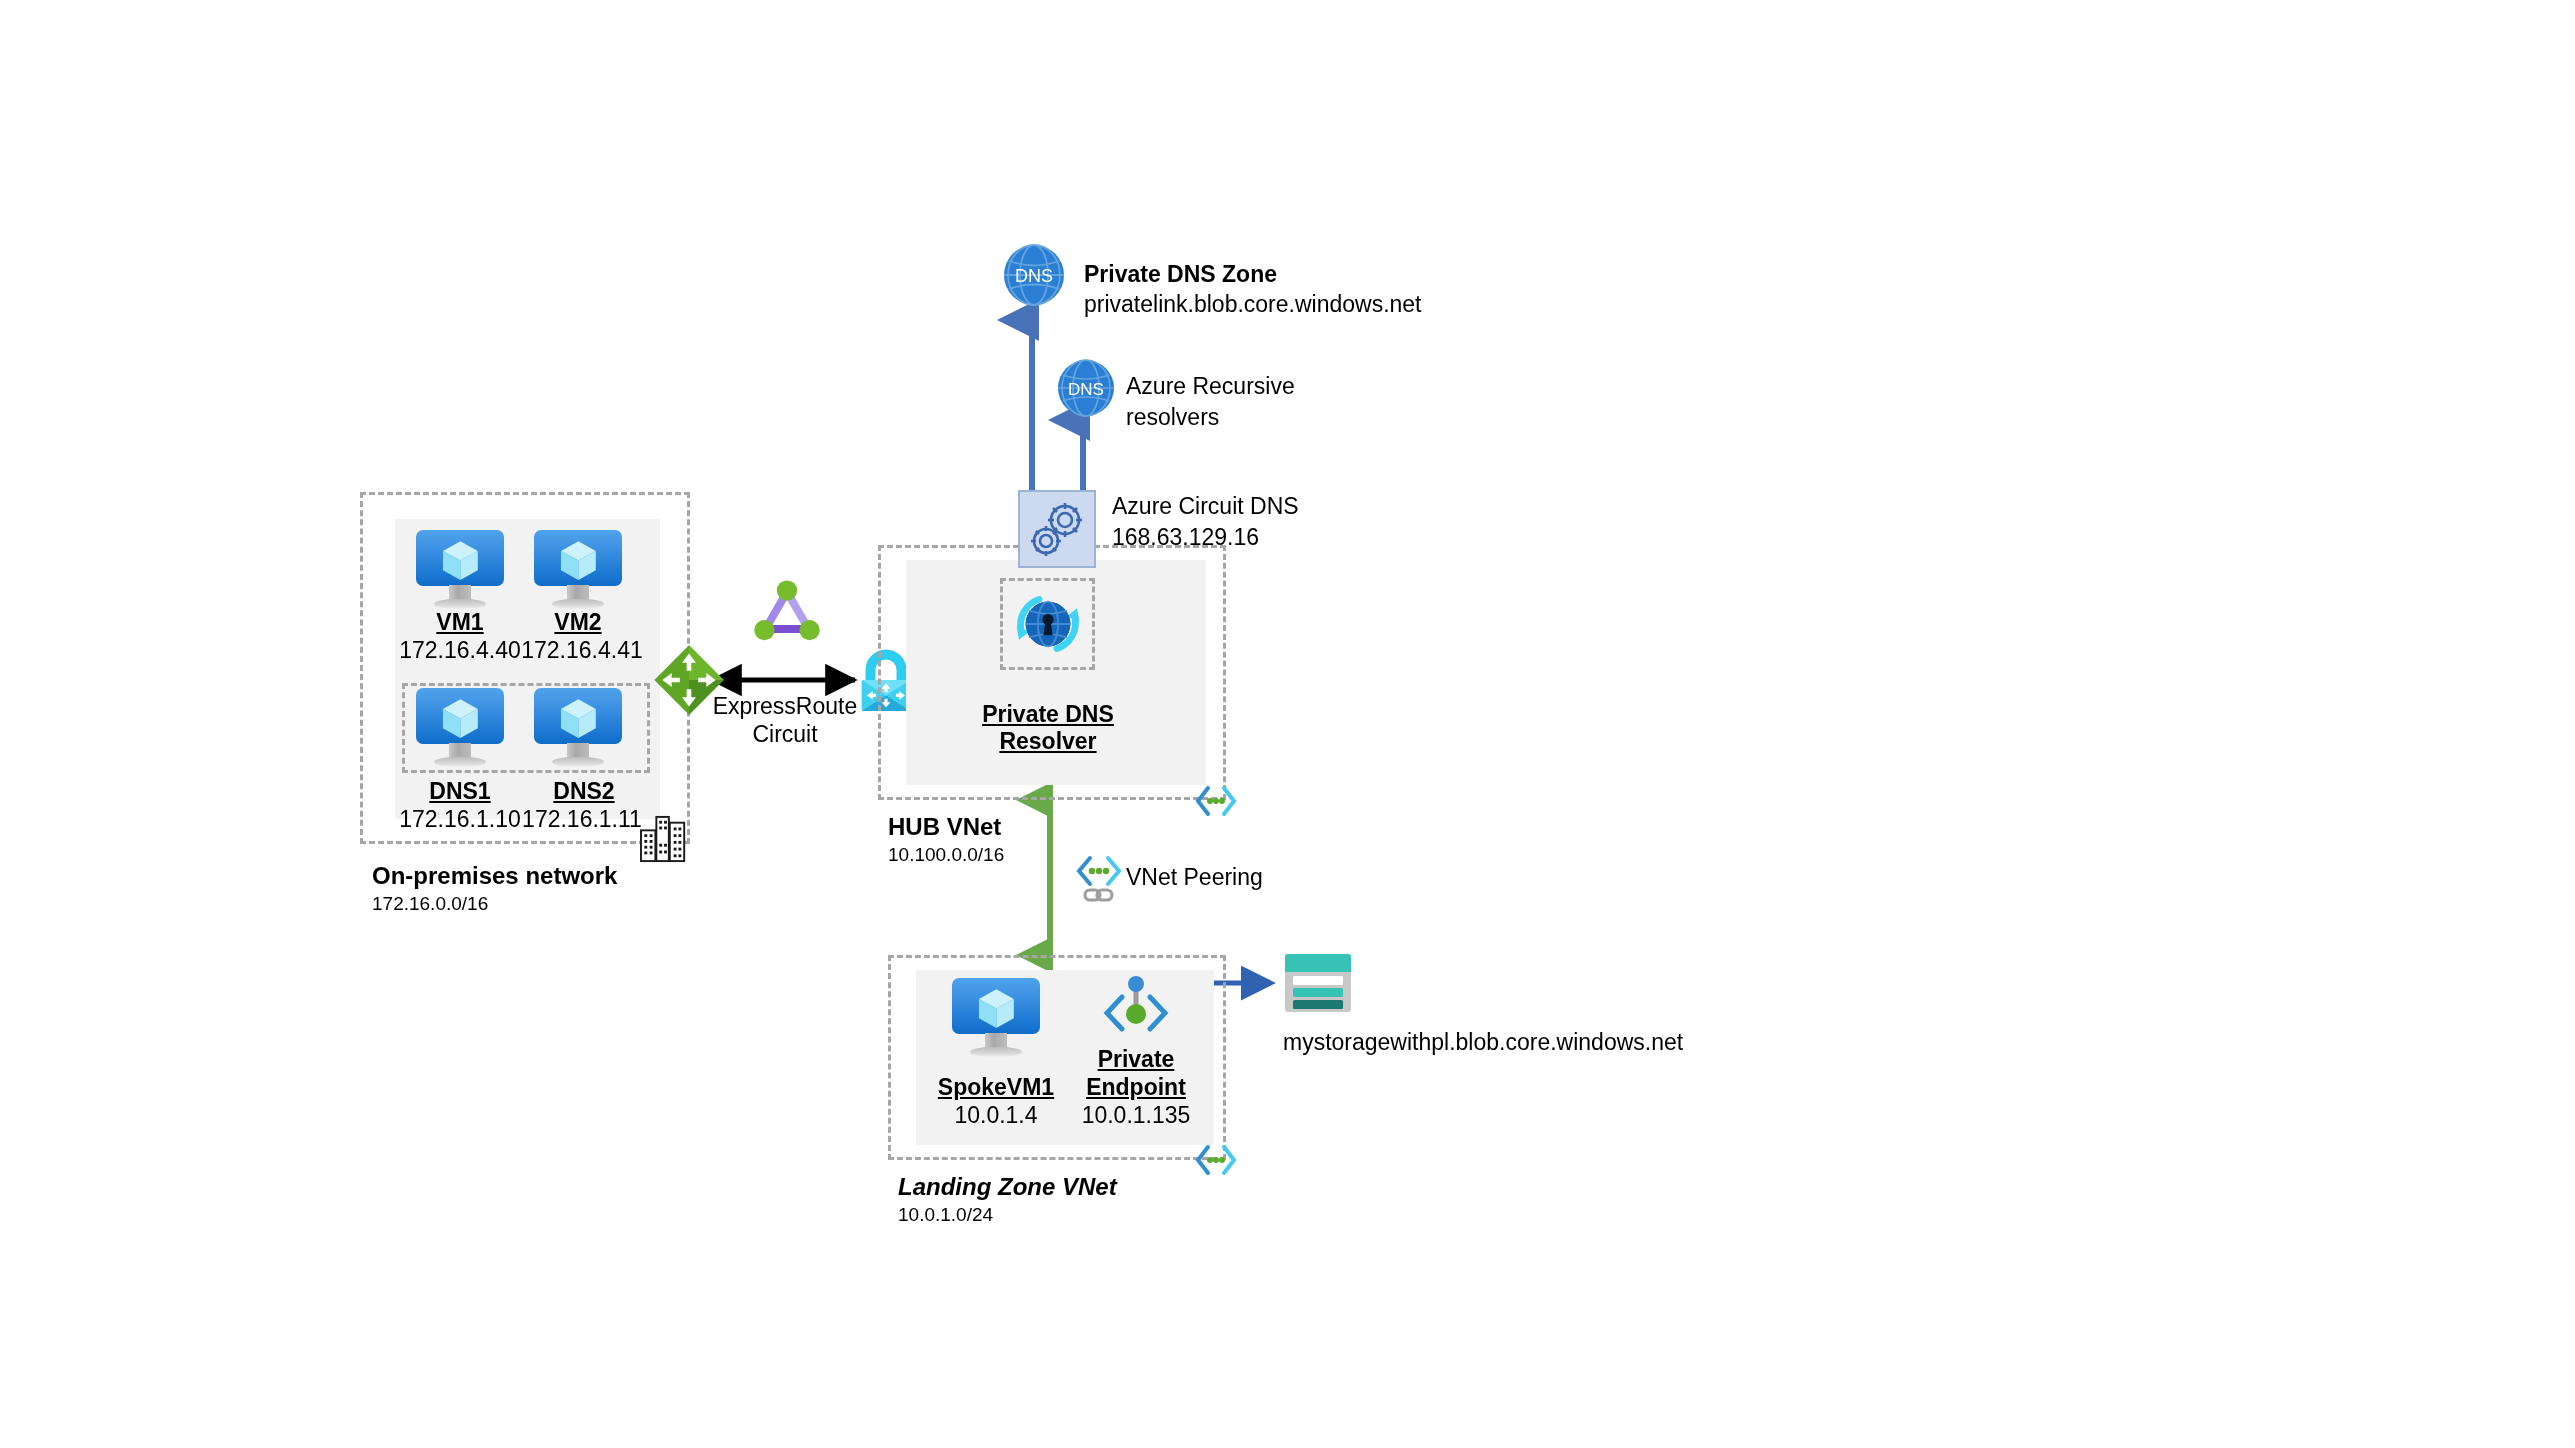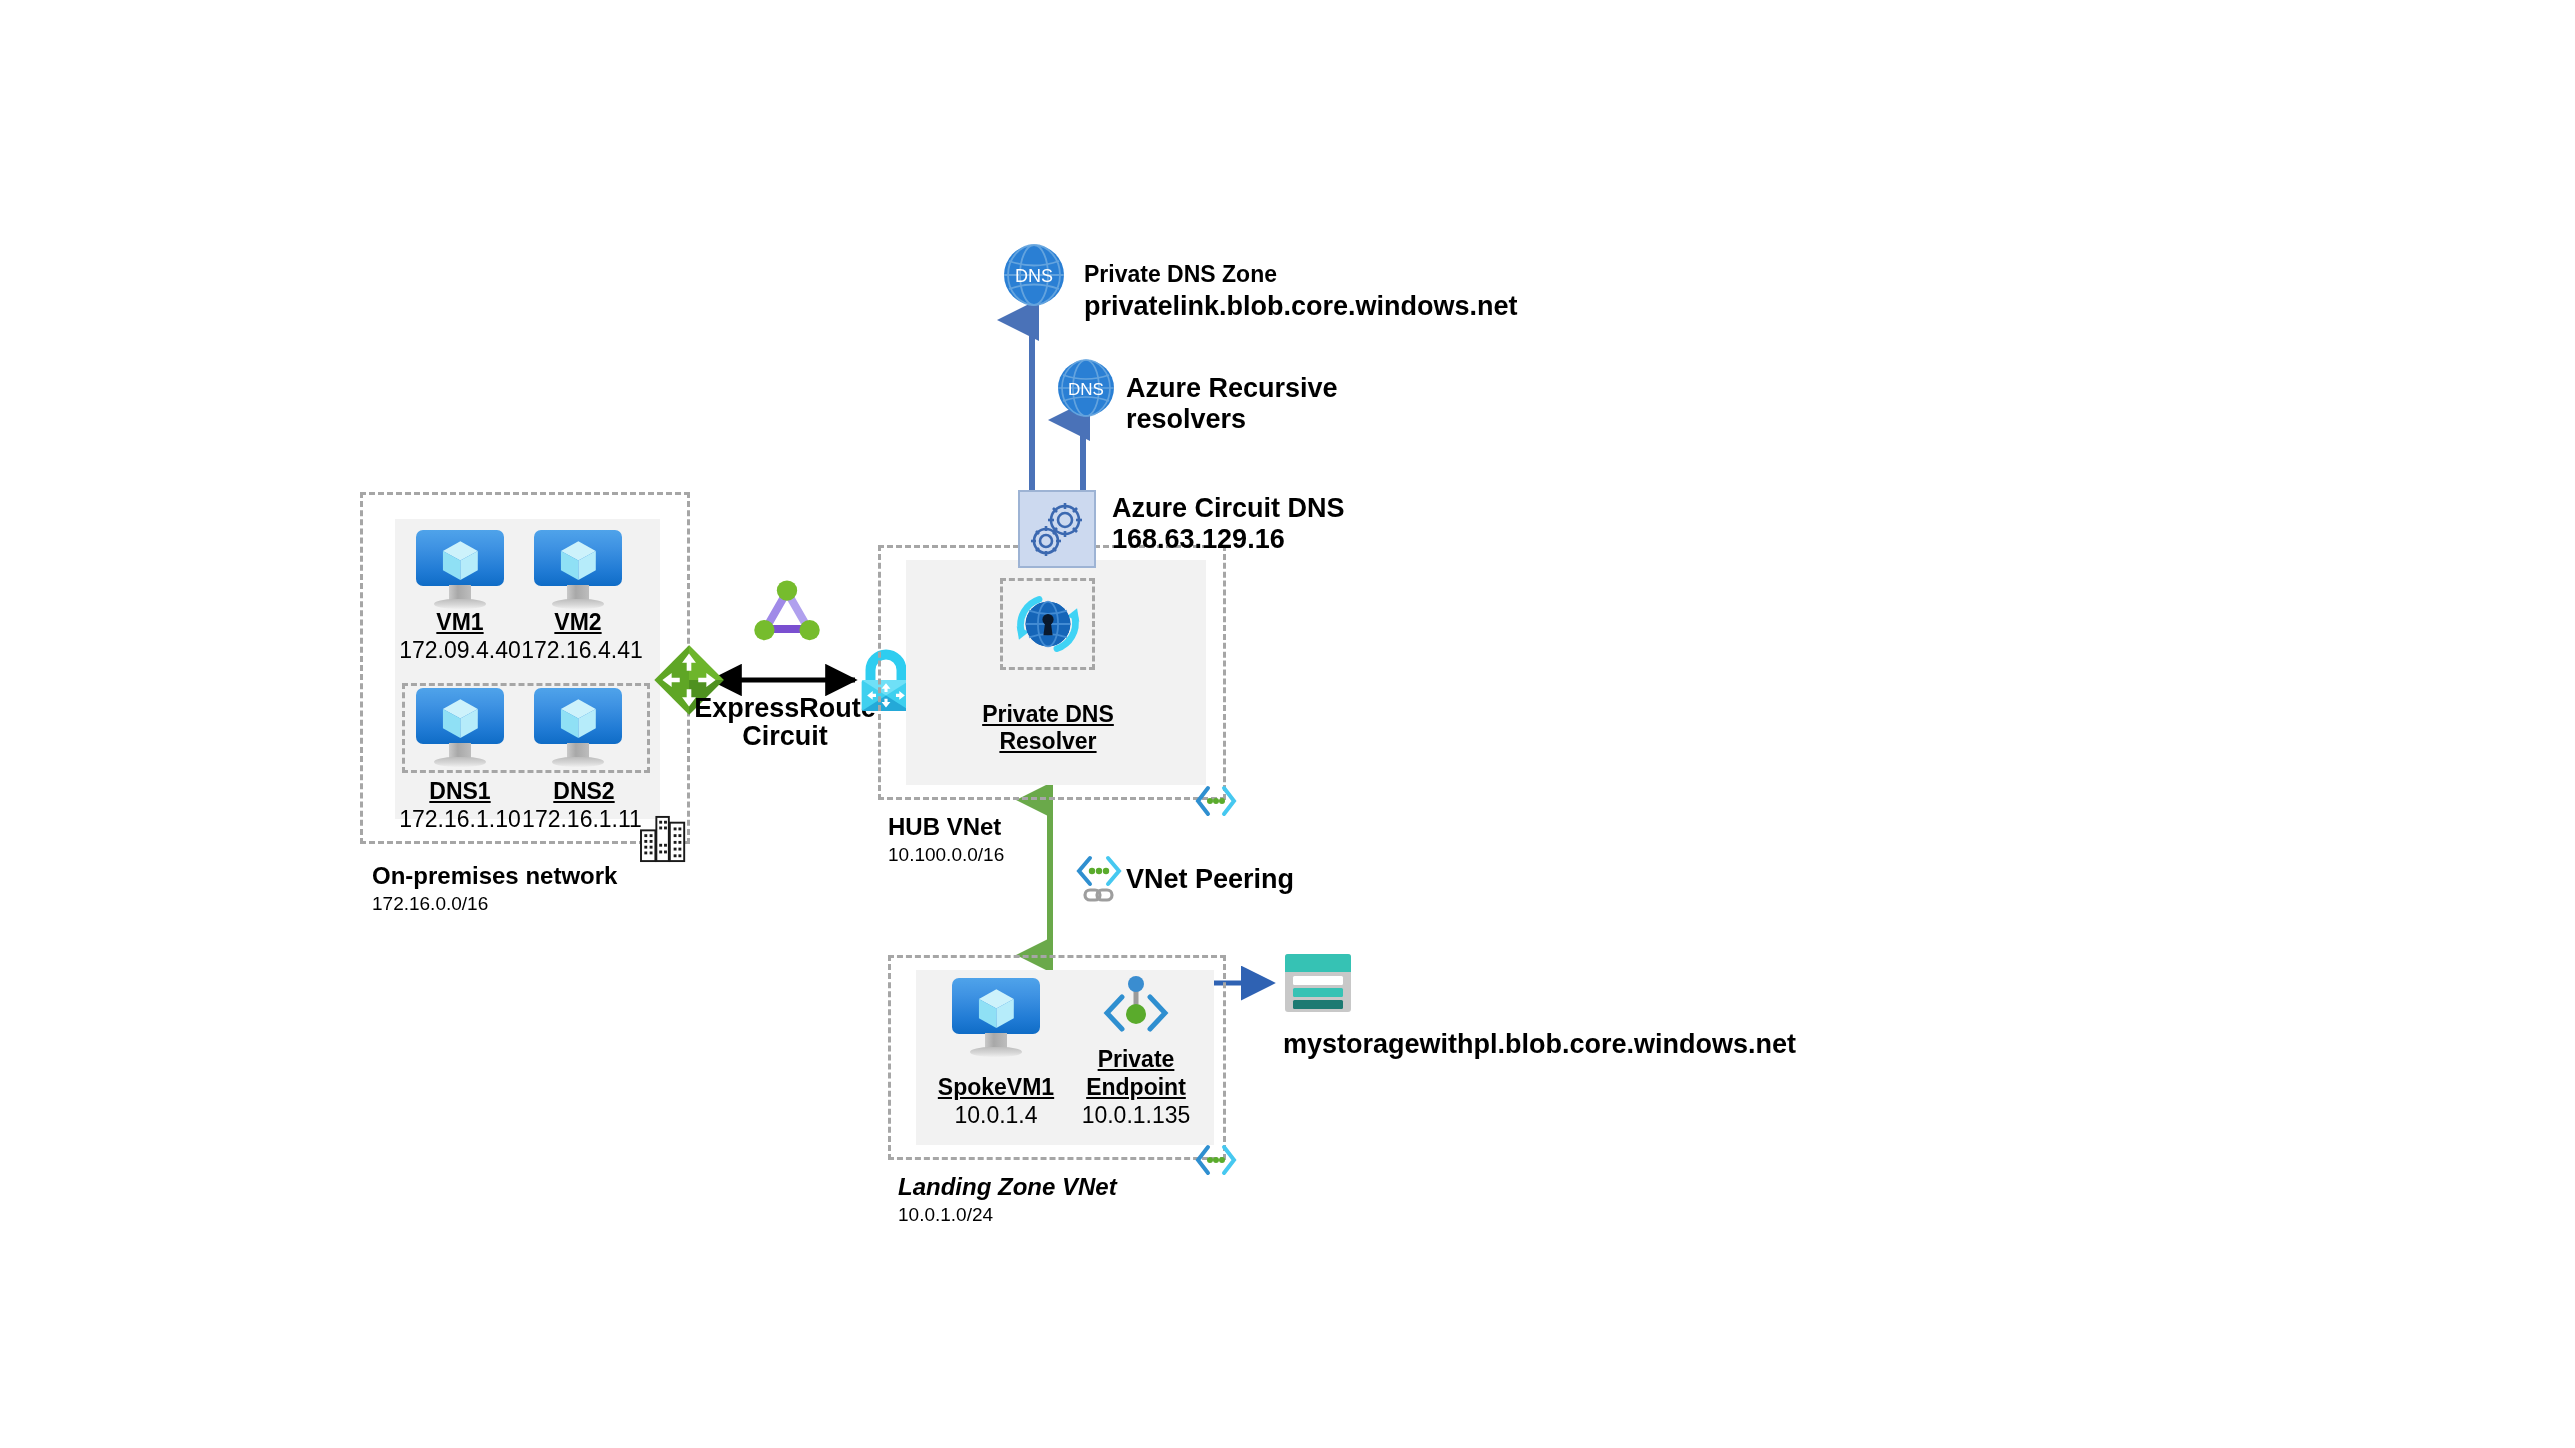--- a/index.html
+++ b/index.html
@@ -40,21 +40,21 @@
   .lbl {
     position: absolute;
     color: #000000;
     line-height: 1.22;
     white-space: nowrap;
   }
   .t-name   { font-size: 23px; font-weight: bold; text-decoration: underline; }
   .t-ip     { font-size: 23px; font-weight: normal; }
   .t-zone   { font-size: 24px; font-weight: bold; }
   .t-zoneip { font-size: 19px; font-weight: normal; }
-  .t-side   { font-size: 27px; font-weight: bold; }
+  .t-side   { font-size: 23px; font-weight: normal; }
   .t-sidebold { font-size: 23px; font-weight: bold; }
   .ctr { text-align: center; }
 
   
   .vm-wrap { position: absolute; }
   .vm-screen {
     position: absolute;
     left: 0; top: 0;
     width: 100%;
     height: 72%;
@@ -139,21 +139,21 @@
       <svg viewBox="0 0 40 44" width="100%" height="100%">
         <polygon points="20,2 38,12 20,22 2,12" fill="#cdf2fb"></polygon>
         <polygon points="2,12 20,22 20,42 2,32" fill="#8fe0f5"></polygon>
         <polygon points="38,12 20,22 20,42 38,32" fill="#b6ecfa"></polygon>
       </svg>
     </div>
     <div class="vm-neck"></div>
     <div class="vm-base"></div>
   </div>
   <div class="lbl t-name ctr" style="left:408px; top:608px; width:104px;">VM1</div>
-  <div class="lbl t-ip ctr" style="left:396px; top:636px; width:128px;">172.09.4.40</div>
+  <div class="lbl t-ip ctr" style="left:396px; top:636px; width:128px;">172.16.4.40</div>
 
   <div class="vm-wrap" style="left:534px; top:530px; width:88px; height:78px;">
     <div class="vm-screen"></div>
     <div class="vm-cube">
       <svg viewBox="0 0 40 44" width="100%" height="100%">
         <polygon points="20,2 38,12 20,22 2,12" fill="#cdf2fb"></polygon>
         <polygon points="2,12 20,22 20,42 2,32" fill="#8fe0f5"></polygon>
         <polygon points="38,12 20,22 20,42 38,32" fill="#b6ecfa"></polygon>
       </svg>
     </div>

